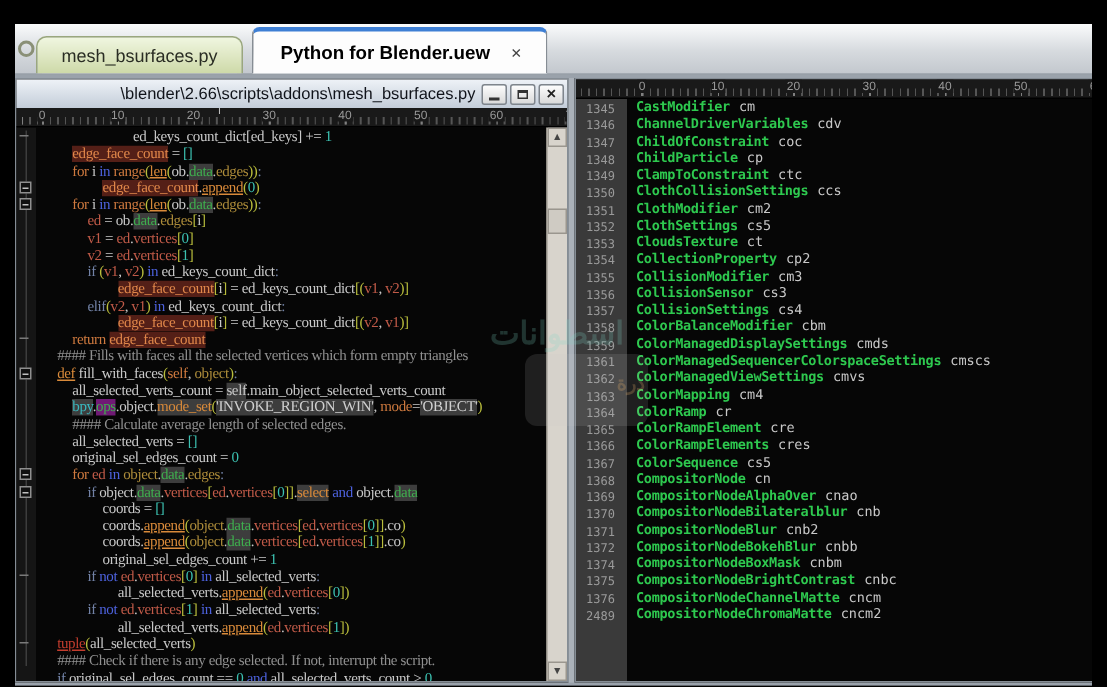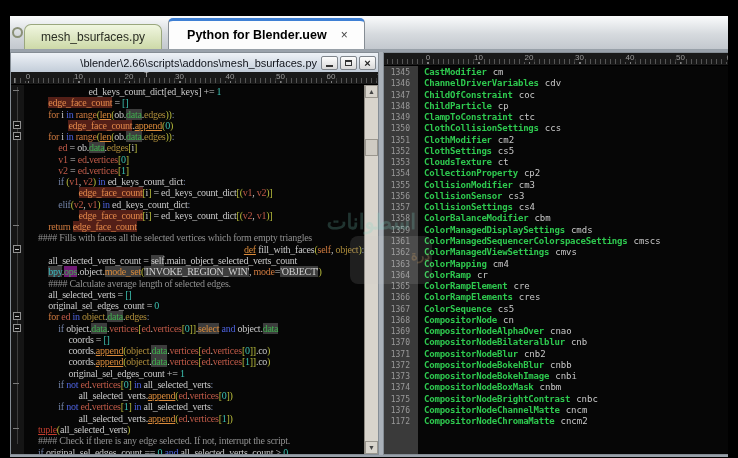--- a/index.html
+++ b/index.html
@@ -204,21 +204,21 @@
               <div class="cl" style="padding-left: 24.2px;"><span class="tk-kf">for</span><span class="tk-w"> i </span><span class="tk-ki">in</span><span class="tk-w"> </span><span class="tk-kf">range</span><span class="tk-br">(</span><span class="tk-fn">len</span><span class="tk-br">(</span><span class="tk-w">ob.</span><span class="tk-gr">data</span><span class="tk-w">.</span><span class="tk-am">edges</span><span class="tk-br">))</span><span class="tk-ks">:</span></div>
               <div class="cl" style="padding-left: 34.3px;"><span class="tk-rd">ed</span><span class="tk-w"> = ob.</span><span class="tk-gr">data</span><span class="tk-w">.</span><span class="tk-am">edges</span><span class="tk-br">[</span><span class="tk-w">i</span><span class="tk-br">]</span></div>
               <div class="cl" style="padding-left: 34.3px;"><span class="tk-rd">v1</span><span class="tk-w"> = </span><span class="tk-rd">ed</span><span class="tk-w">.</span><span class="tk-rd">vertices</span><span class="tk-br">[</span><span class="tk-nu">0</span><span class="tk-br">]</span></div>
               <div class="cl" style="padding-left: 34.3px;"><span class="tk-rd">v2</span><span class="tk-w"> = </span><span class="tk-rd">ed</span><span class="tk-w">.</span><span class="tk-rd">vertices</span><span class="tk-br">[</span><span class="tk-nu">1</span><span class="tk-br">]</span></div>
               <div class="cl" style="padding-left: 34.3px;"><span class="tk-ks">if</span><span class="tk-w"> </span><span class="tk-br">(</span><span class="tk-rd">v1</span><span class="tk-w">, </span><span class="tk-rd">v2</span><span class="tk-br">)</span><span class="tk-w"> </span><span class="tk-ki">in</span><span class="tk-w"> ed_keys_count_dict</span><span class="tk-ks">:</span></div>
               <div class="cl" style="padding-left: 54.5px;"><span class="tk-hl">edge_face_count</span><span class="tk-br">[</span><span class="tk-w">i</span><span class="tk-br">]</span><span class="tk-w"> = ed_keys_count_dict</span><span class="tk-br">[(</span><span class="tk-rd">v1</span><span class="tk-w">, </span><span class="tk-rd">v2</span><span class="tk-br">)]</span></div>
               <div class="cl" style="padding-left: 34.3px;"><span class="tk-ks">elif</span><span class="tk-br">(</span><span class="tk-rd">v2</span><span class="tk-w">, </span><span class="tk-rd">v1</span><span class="tk-br">)</span><span class="tk-w"> </span><span class="tk-ki">in</span><span class="tk-w"> ed_keys_count_dict</span><span class="tk-ks">:</span></div>
               <div class="cl" style="padding-left: 54.5px;"><span class="tk-hl">edge_face_count</span><span class="tk-br">[</span><span class="tk-w">i</span><span class="tk-br">]</span><span class="tk-w"> = ed_keys_count_dict</span><span class="tk-br">[(</span><span class="tk-rd">v2</span><span class="tk-w">, </span><span class="tk-rd">v1</span><span class="tk-br">)]</span></div>
               <div class="cl" style="padding-left: 24.2px;"><span class="tk-kf">return</span><span class="tk-w"> </span><span class="tk-hl">edge_face_count</span></div>
               <div class="cl" style="padding-left: 14.1px;"><span class="tk-cm">#### Fills with faces all the selected vertices which form empty triangles</span></div>
-              <div class="cl" style="padding-left: 14.1px; text-align: right;"><span class="tk-fn">def</span><span class="tk-w"> fill_with_faces</span><span class="tk-br">(</span><span class="tk-kf">self</span><span class="tk-w">, </span><span class="tk-am">object</span><span class="tk-br">)</span><span class="tk-ks">:</span></div>
+              <div class="cl" style="padding-left: 14.1px;"><span class="tk-fn">def</span><span class="tk-w"> fill_with_faces</span><span class="tk-br">(</span><span class="tk-kf">self</span><span class="tk-w">, </span><span class="tk-am">object</span><span class="tk-br">)</span><span class="tk-ks">:</span></div>
               <div class="cl" style="padding-left: 24.2px;"><span class="tk-w">all_selected_verts_count = </span><span class="tk-sh">self</span><span class="tk-w">.main_object_selected_verts_count</span></div>
               <div class="cl" style="padding-left: 24.2px;"><span class="tk-bp">bpy</span><span class="tk-w">.</span><span class="tk-op">ops</span><span class="tk-w">.object.</span><span class="tk-os">mode_set</span><span class="tk-br">(</span><span class="tk-st">'INVOKE_REGION_WIN'</span><span class="tk-w">, </span><span class="tk-kf">mode</span><span class="tk-w">=</span><span class="tk-st">'OBJECT'</span><span class="tk-br">)</span></div>
               <div class="cl" style="padding-left: 24.2px;"><span class="tk-cm">#### Calculate average length of selected edges.</span></div>
               <div class="cl" style="padding-left: 24.2px;"><span class="tk-w">all_selected_verts = </span><span class="tk-nu">[]</span></div>
               <div class="cl" style="padding-left: 24.2px;"><span class="tk-w">original_sel_edges_count = </span><span class="tk-nu">0</span></div>
               <div class="cl" style="padding-left: 24.2px;"><span class="tk-kf">for</span><span class="tk-w"> </span><span class="tk-rd">ed</span><span class="tk-w"> </span><span class="tk-ki">in</span><span class="tk-w"> </span><span class="tk-am">object</span><span class="tk-w">.</span><span class="tk-gr">data</span><span class="tk-w">.</span><span class="tk-am">edges</span><span class="tk-ks">:</span></div>
               <div class="cl" style="padding-left: 34.3px;"><span class="tk-ks">if</span><span class="tk-w"> object.</span><span class="tk-gr">data</span><span class="tk-w">.</span><span class="tk-rd">vertices</span><span class="tk-br">[</span><span class="tk-rd">ed</span><span class="tk-w">.</span><span class="tk-rd">vertices</span><span class="tk-br">[</span><span class="tk-nu">0</span><span class="tk-br">]]</span><span class="tk-w">.</span><span class="tk-os">select</span><span class="tk-w"> </span><span class="tk-ki">and</span><span class="tk-w"> object.</span><span class="tk-gr">data</span></div>
               <div class="cl" style="padding-left: 44.4px;"><span class="tk-w">coords = </span><span class="tk-nu">[]</span></div>
               <div class="cl" style="padding-left: 44.4px;"><span class="tk-w">coords.</span><span class="tk-fn">append</span><span class="tk-br">(</span><span class="tk-am">object</span><span class="tk-w">.</span><span class="tk-gr">data</span><span class="tk-w">.</span><span class="tk-rd">vertices</span><span class="tk-br">[</span><span class="tk-rd">ed</span><span class="tk-w">.</span><span class="tk-rd">vertices</span><span class="tk-br">[</span><span class="tk-nu">0</span><span class="tk-br">]]</span><span class="tk-w">.co</span><span class="tk-br">)</span></div>
               <div class="cl" style="padding-left: 44.4px;"><span class="tk-w">coords.</span><span class="tk-fn">append</span><span class="tk-br">(</span><span class="tk-am">object</span><span class="tk-w">.</span><span class="tk-gr">data</span><span class="tk-w">.</span><span class="tk-rd">vertices</span><span class="tk-br">[</span><span class="tk-rd">ed</span><span class="tk-w">.</span><span class="tk-rd">vertices</span><span class="tk-br">[</span><span class="tk-nu">1</span><span class="tk-br">]]</span><span class="tk-w">.co</span><span class="tk-br">)</span></div>
@@ -275,25 +275,24 @@
               <div class="wl-row"><span class="wl-num">1363</span><span class="wl-name">ColorMapping</span><span class="wl-abbr">cm4</span></div>
               <div class="wl-row"><span class="wl-num">1364</span><span class="wl-name">ColorRamp</span><span class="wl-abbr">cr</span></div>
               <div class="wl-row"><span class="wl-num">1365</span><span class="wl-name">ColorRampElement</span><span class="wl-abbr">cre</span></div>
               <div class="wl-row"><span class="wl-num">1366</span><span class="wl-name">ColorRampElements</span><span class="wl-abbr">cres</span></div>
               <div class="wl-row"><span class="wl-num">1367</span><span class="wl-name">ColorSequence</span><span class="wl-abbr">cs5</span></div>
               <div class="wl-row"><span class="wl-num">1368</span><span class="wl-name">CompositorNode</span><span class="wl-abbr">cn</span></div>
               <div class="wl-row"><span class="wl-num">1369</span><span class="wl-name">CompositorNodeAlphaOver</span><span class="wl-abbr">cnao</span></div>
               <div class="wl-row"><span class="wl-num">1370</span><span class="wl-name">CompositorNodeBilateralblur</span><span class="wl-abbr">cnb</span></div>
               <div class="wl-row"><span class="wl-num">1371</span><span class="wl-name">CompositorNodeBlur</span><span class="wl-abbr">cnb2</span></div>
               <div class="wl-row"><span class="wl-num">1372</span><span class="wl-name">CompositorNodeBokehBlur</span><span class="wl-abbr">cnbb</span></div>
-              <div class="wl-row"><span class="wl-num">1373</span><span class="wl-name">CompositorNodeBokehImage</span><span class="wl-abbr">cnbi</span></div>
               <div class="wl-row"><span class="wl-num">1374</span><span class="wl-name">CompositorNodeBoxMask</span><span class="wl-abbr">cnbm</span></div>
               <div class="wl-row"><span class="wl-num">1375</span><span class="wl-name">CompositorNodeBrightContrast</span><span class="wl-abbr">cnbc</span></div>
               <div class="wl-row"><span class="wl-num">1376</span><span class="wl-name">CompositorNodeChannelMatte</span><span class="wl-abbr">cncm</span></div>
-              <div class="wl-row"><span class="wl-num">1172</span><span class="wl-name">CompositorNodeChromaMatte</span><span class="wl-abbr">cncm2</span></div>
+              <div class="wl-row"><span class="wl-num">2489</span><span class="wl-name">CompositorNodeChromaMatte</span><span class="wl-abbr">cncm2</span></div>
             </div>
         </div>
       </div>
 
     </div>
 
     <div class="watermark">
       <div class="wm-text">اسطوانات</div>
       <div class="wm-blob"></div>
       <div class="wm-sub">درة</div>

